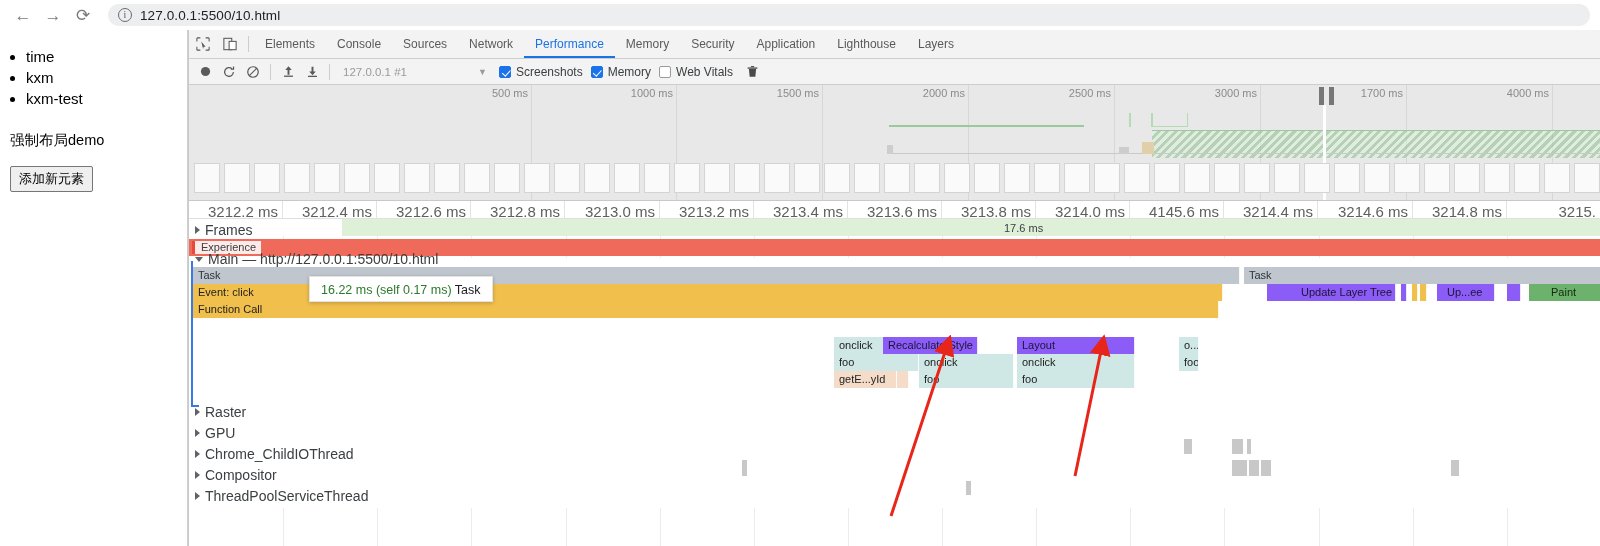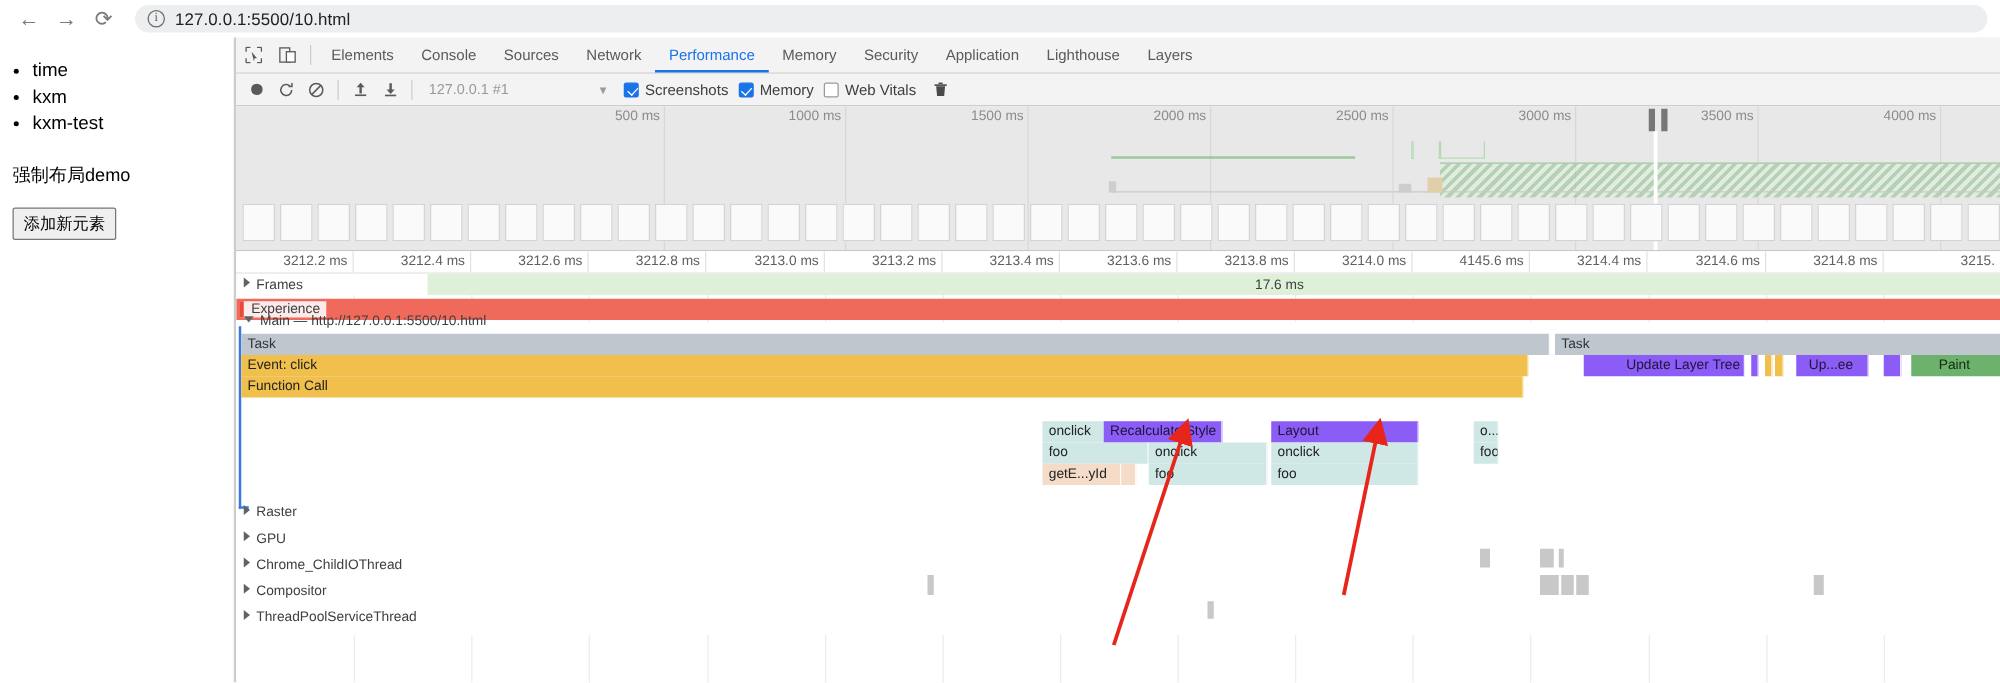--- a/index.html
+++ b/index.html
@@ -126,29 +126,29 @@
 
   
   .ruler {
     position: relative; height: 18px; background: #fff;
     border-bottom: 1px solid #e0e0e0; overflow: hidden;
   }
   .ruler .rt {
     position: absolute; top: 0; height: 18px; border-right: 1px solid #e3e3e3;
   }
   .ruler .rt span {
-    position: absolute; right: 4px; top: 2px; font-size: 11px; color: #5f5f5f;
+    position: absolute; right: 4px; top: 2px; font-size: 15px; color: #5f5f5f;
     white-space: nowrap;
   }
 
   
   .tracks { position: relative; height: 335px; background: #fff; overflow: hidden; }
   .grid-line { position: absolute; top: 0; height: 335px; width: 1px; background: #ececec; }
   .trk-label {
-    position: absolute; left: 0; font-size: 11px; color: #3c4043;
+    position: absolute; left: 0; font-size: 14px; color: #3c4043;
     white-space: nowrap; z-index: 6;
   }
   .caret {
     display: inline-block; width: 0; height: 0; margin-right: 5px;
     border-left: 5px solid #5f6368; border-top: 4px solid transparent;
     border-bottom: 4px solid transparent; vertical-align: 1px;
   }
   .caret.down {
     border-left: 4px solid transparent; border-right: 4px solid transparent;
     border-top: 5px solid #5f6368; border-bottom: none; vertical-align: 2px;
@@ -316,21 +316,21 @@
       <div class="ov-tick" style="left:634px;width:146px;">
         <span>2000 ms</span>
         </div>
       <div class="ov-tick" style="left:780px;width:146px;">
         <span>2500 ms</span>
         </div>
       <div class="ov-tick" style="left:926px;width:146px;">
         <span>3000 ms</span>
         </div>
       <div class="ov-tick" style="left:1072px;width:146px;">
-        <span>3500 ms</span>
+        <span>1700 ms</span>
         </div>
       <div class="ov-tick" style="left:1218px;width:146px;">
         <span>4000 ms</span>
         </div>
       <div class="ov-tick" style="left:1364px;width:146px;">
         </div>
 
       <div class="ov-band" style="left:700px;top:40px;width:195px;"></div>
       <div class="ov-bracket" style="left:940px;top:28px;width:2px;height:14px;"></div>
       <div class="ov-bracket" style="left:962px;top:28px;width:2px;height:14px;"></div>
@@ -548,15 +548,19 @@
       </svg>
       <svg class="arrow" style="left:860px;top:65px;width:90px;height:200px;" viewBox="0 0 90 200">
         <defs>
           <marker id="ah2" markerWidth="7" markerHeight="7" refX="3" refY="3.5" orient="auto">
             <path d="M0,0 L7,3.5 L0,7 z" fill="#e8251a"></path>
           </marker>
         </defs>
         <line x1="26" y1="192" x2="53" y2="62" stroke="#e8251a" stroke-width="3" marker-end="url(#ah2)"></line>
       </svg>
 
+      <div class="tooltip" style="left:120px;top:57px;">
+        <span class="ms">16.22 ms (self 0.17 ms)</span>
+        <span>Task</span>
+      </div>
     </div>
   </div>
 </div>
 
 </body></html>

